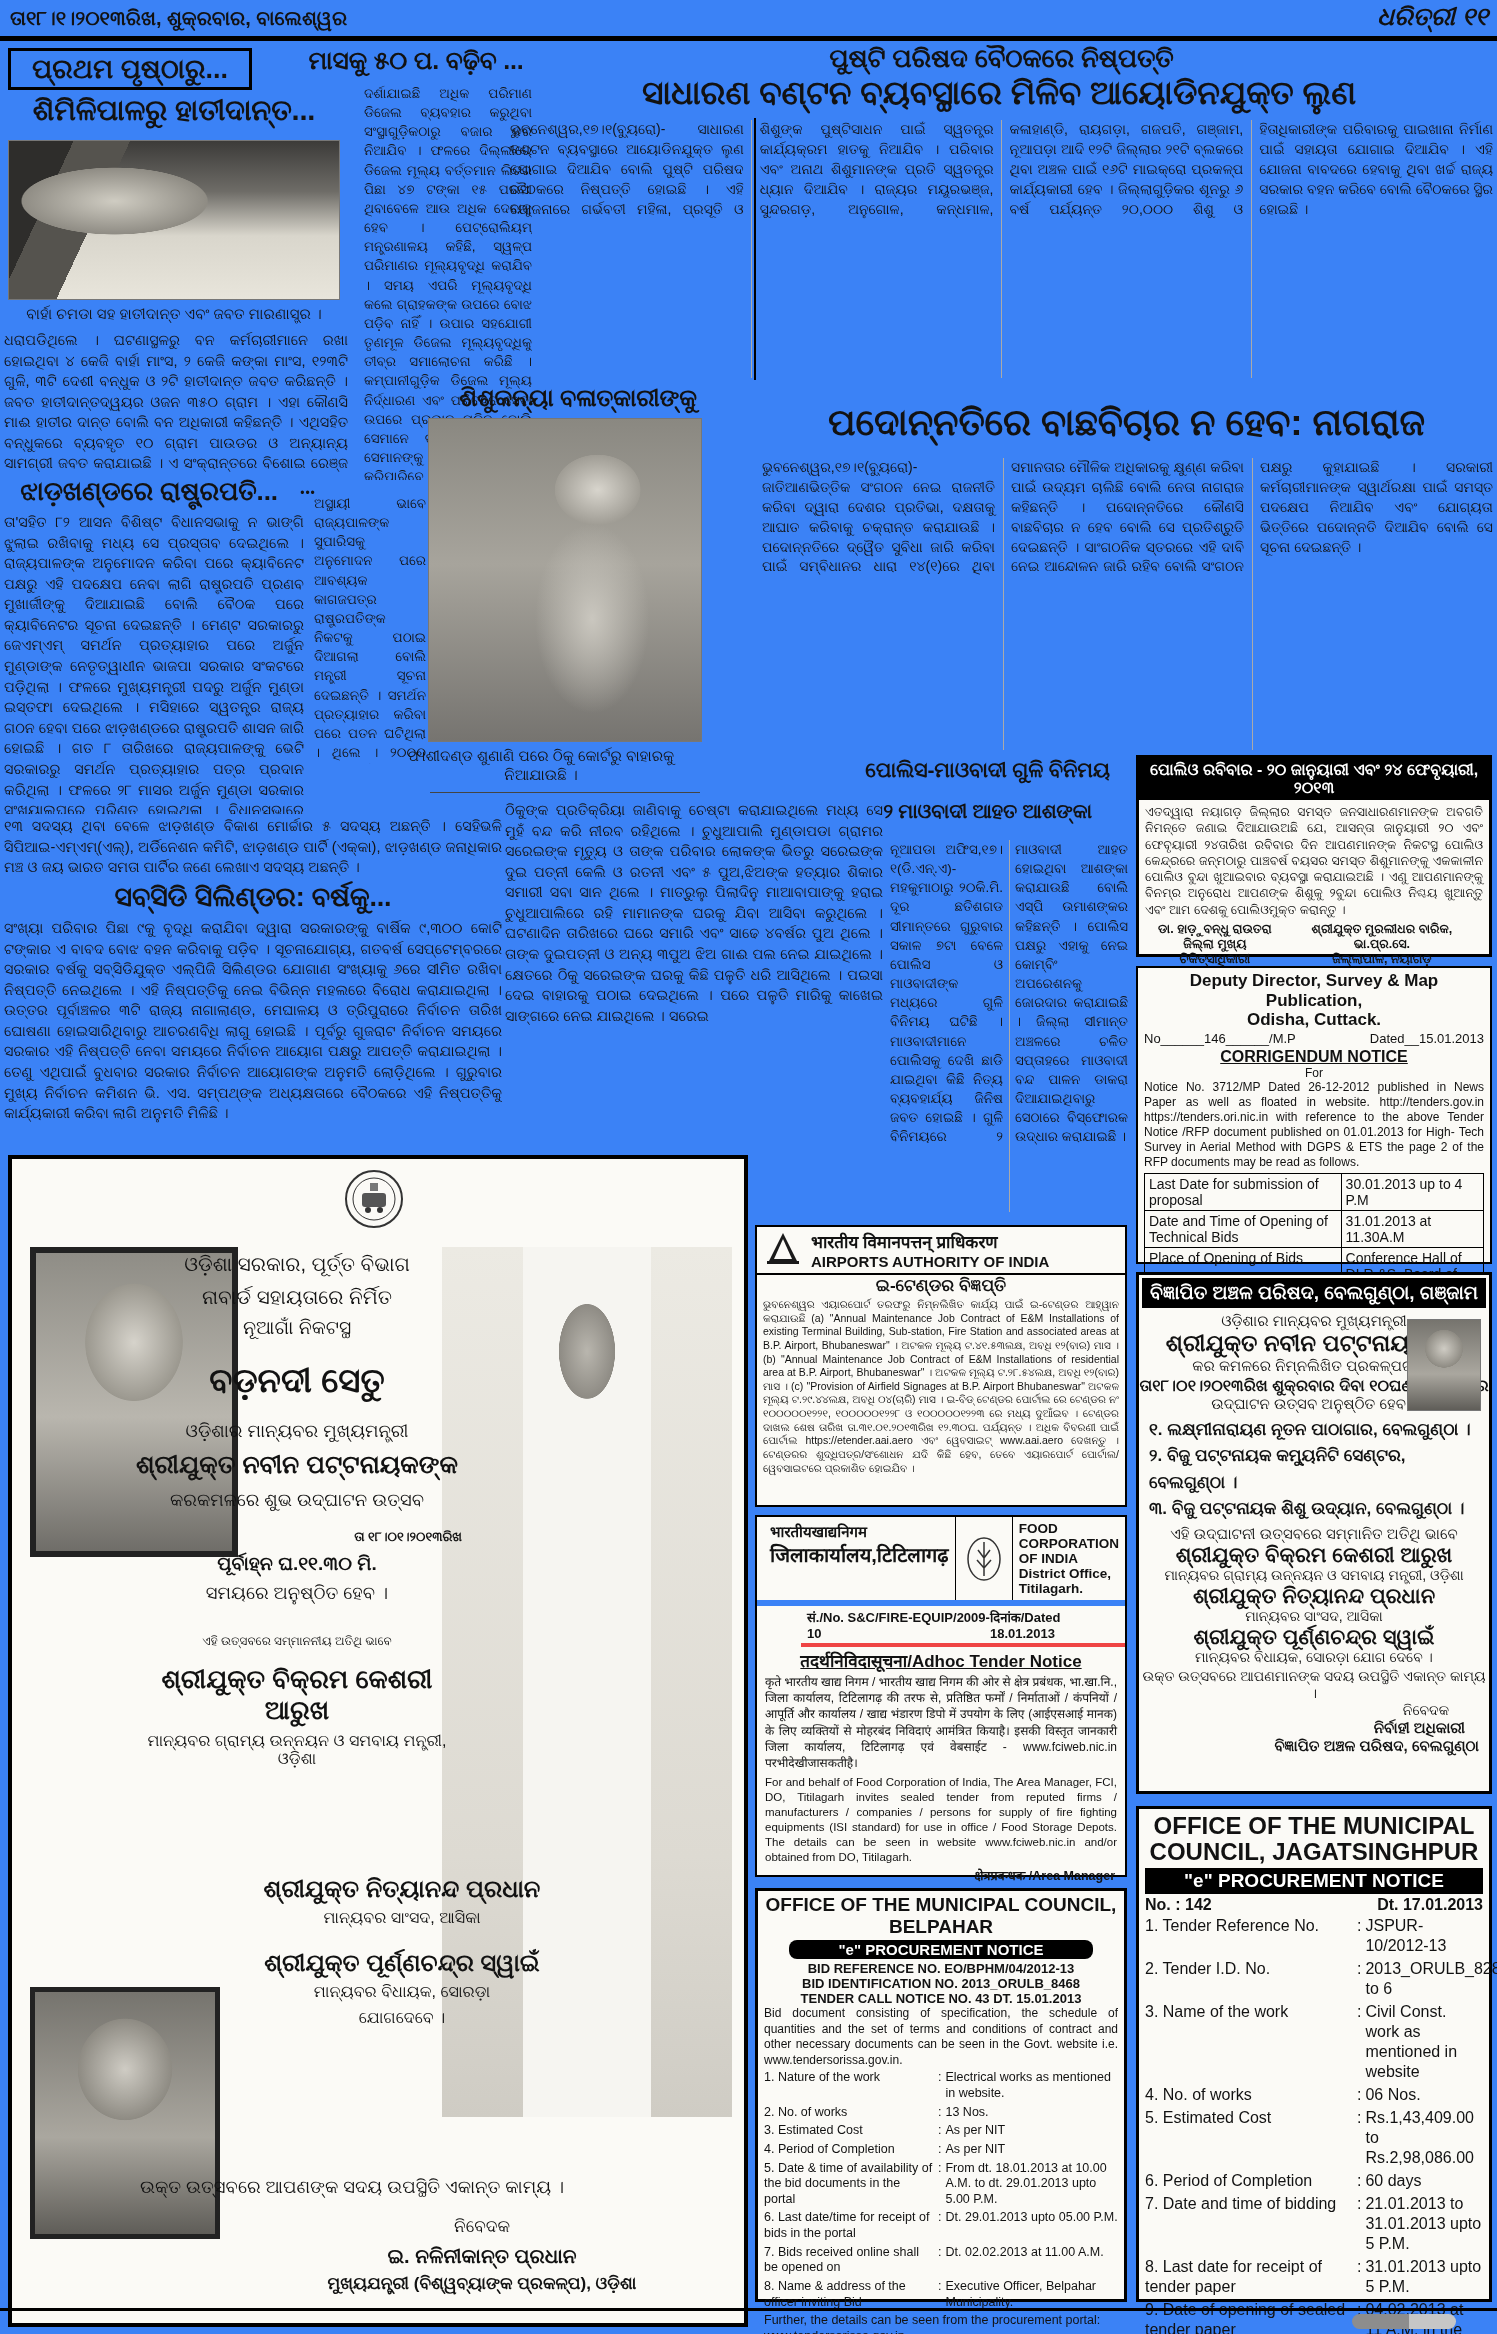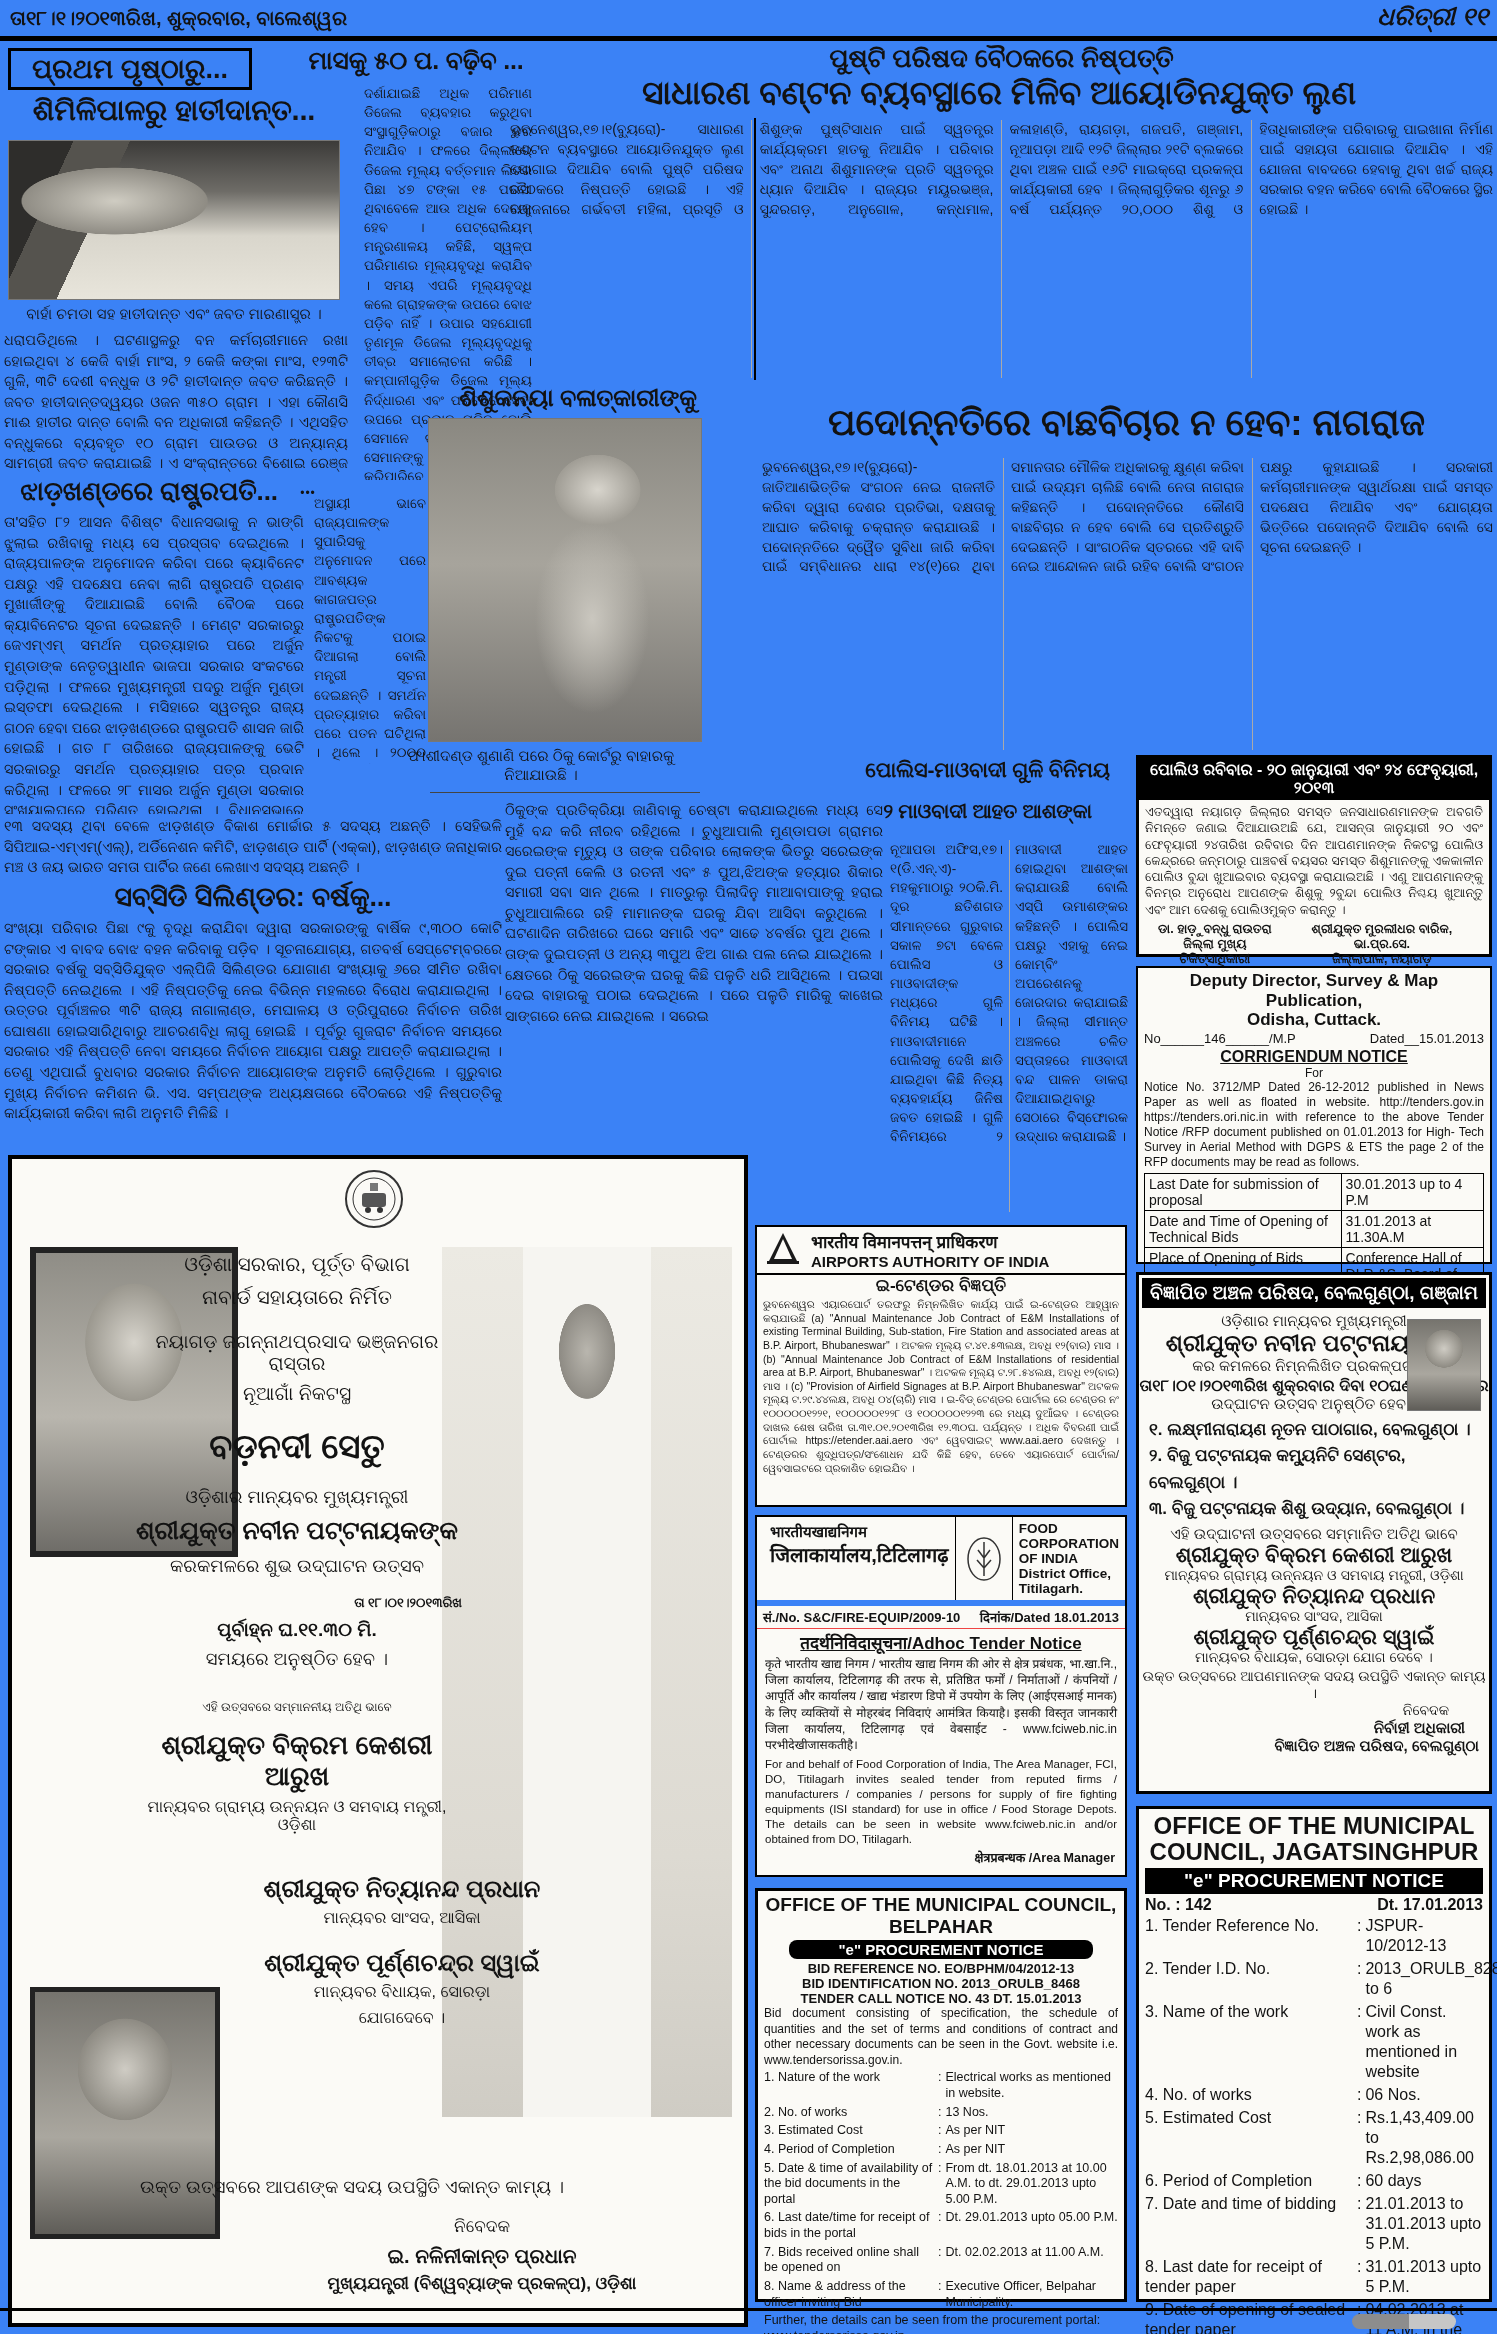--- a/index.html
+++ b/index.html
@@ -276,21 +276,21 @@
         <svg width="40" height="46" viewBox="0 0 40 46">
             <ellipse cx="20" cy="23" rx="16" ry="21" fill="none" stroke="#333" stroke-width="1.5"></ellipse>
             <path d="M20 6 L20 40 M14 14 L20 22 M26 14 L20 22 M13 24 L20 32 M27 24 L20 32" stroke="#333" stroke-width="1.5" fill="none"></path>
           </svg>
       </div>
       <div style="flex:1.2; padding:4px 6px;">
         <div class="b" style="font-size:13.5px;">FOOD CORPORATION OF INDIA</div>
         <div class="b" style="font-size:13.5px;">District Office, Titilagarh.</div>
       </div>
     </div>
-    <div style="display:flex; justify-content:space-between; padding:2px 6px; font-size:13px; border-bottom:1px solid #ef4444;">
+    <div style="display:flex; justify-content:space-between; padding:2px 6px; font-size:13px; border-bottom:4px solid #ef4444;margin-left:44px;">
       <span class="b">सं./No. S&amp;C/FIRE-EQUIP/2009-10</span>
       <span class="b">दिनांक/Dated 18.01.2013</span>
     </div>
     <div class="ctr b" style="font-size:17px; text-decoration:underline; margin-top:2px;">तदर्थनिविदासूचना/Adhoc Tender Notice</div>
     <div class="body-text" style="padding:2px 8px; font-size:12px; line-height:1.35;">कृते भारतीय खाद्य निगम / भारतीय खाद्य निगम की ओर से क्षेत्र प्रबंधक, भा.खा.नि., जिला कार्यालय, टिटिलागढ़ की तरफ से, प्रतिष्ठित फर्मों / निर्माताओं / कंपनियों / आपूर्ति और कार्यालय / खाद्य भंडारण डिपो में उपयोग के लिए (आईएसआई मानक) के लिए व्यक्तियों से मोहरबंद निविदाएं आमंत्रित कियाहै। इसकी विस्तृत जानकारी जिला कार्यालय, टिटिलागढ़ एवं वेबसाईट - www.fciweb.nic.in परभीदेखीजासकतीहै।</div>
     <div class="body-text" style="padding:2px 8px; font-size:11.5px; line-height:1.3;">For and behalf of Food Corporation of India, The Area Manager, FCI, DO, Titilagarh invites sealed tender from reputed firms / manufacturers / companies / persons for supply of fire fighting equipments (ISI standard) for use in office / Food Storage Depots. The details can be seen in website www.fciweb.nic.in and/or obtained from DO, Titilagarh.</div>
     <div style="text-align:right; padding-right:10px; font-size:12.5px; font-weight:bold;">क्षेत्रप्रबन्धक /Area Manager</div>
   </div>
 
   <div class="abs" style="left:755px; top:1888px; width:372px; height:414px; border:3px solid #000; background:#fbfaf6; padding:3px 6px;">
@@ -358,21 +358,20 @@
         </svg>
     </div>
 
     <div class="abs photo ph-portrait" style="left:18px; top:88px; width:208px; height:310px; border:6px solid #222;"></div>
 
     <div class="abs photo ph-naveen" style="left:430px; top:88px; width:290px; height:870px; border:none;"></div>
 
     <div class="abs ctr" style="left:120px; top:80px; width:330px;">
       <div style="font-size:20px; margin-top:14px;">ଓଡ଼ିଶା ସରକାର, ପୂର୍ତ୍ତ ବିଭାଗ</div>
       <div style="font-size:20px; margin-top:10px;">ନାବାର୍ଡ ସହାୟତାରେ ନିର୍ମିତ</div>
-      <div style="font-size:19px; margin-top:22px;">ନୟାଗଡ଼ ଜଗନ୍ନାଥପ୍ରସାଦ ଭଞ୍ଜନଗର ରାସ୍ତାର</div>
       <div style="font-size:19px; margin-top:8px;">ନୂଆଗାଁ ନିକଟସ୍ଥ</div>
       <div class="b" style="font-size:34px; margin-top:22px;">ବଡ଼ନଦୀ ସେତୁ</div>
       <div style="font-size:18px; margin-top:20px;">ଓଡ଼ିଶାର ମାନ୍ୟବର ମୁଖ୍ୟମନ୍ତ୍ରୀ</div>
       <div class="b" style="font-size:25px; margin-top:8px;">ଶ୍ରୀଯୁକ୍ତ ନବୀନ ପଟ୍ଟନାୟକଙ୍କ</div>
       <div style="font-size:18px; margin-top:10px;">କରକମଳରେ ଶୁଭ ଉଦ୍‌ଘାଟନ ଉତ୍ସବ</div>
       <div class="b" style="font-size:13px; margin-top:18px;text-align:right;">ତା ୧୮।୦୧।୨୦୧୩ରିଖ</div>
       <div class="b" style="font-size:19px; margin-top:8px;">ପୂର୍ବାହ୍ନ ଘ.୧୧.୩୦ ମି.</div>
       <div style="font-size:18px; margin-top:8px;">ସମୟରେ ଅନୁଷ୍ଠିତ ହେବ ।</div>
       <div style="font-size:12px; margin-top:30px;">ଏହି ଉତ୍ସବରେ ସମ୍ମାନନୀୟ ଅତିଥି ଭାବେ</div>
       <div class="b" style="font-size:26px; margin-top:16px;">ଶ୍ରୀଯୁକ୍ତ ବିକ୍ରମ କେଶରୀ ଆରୁଖ</div>

